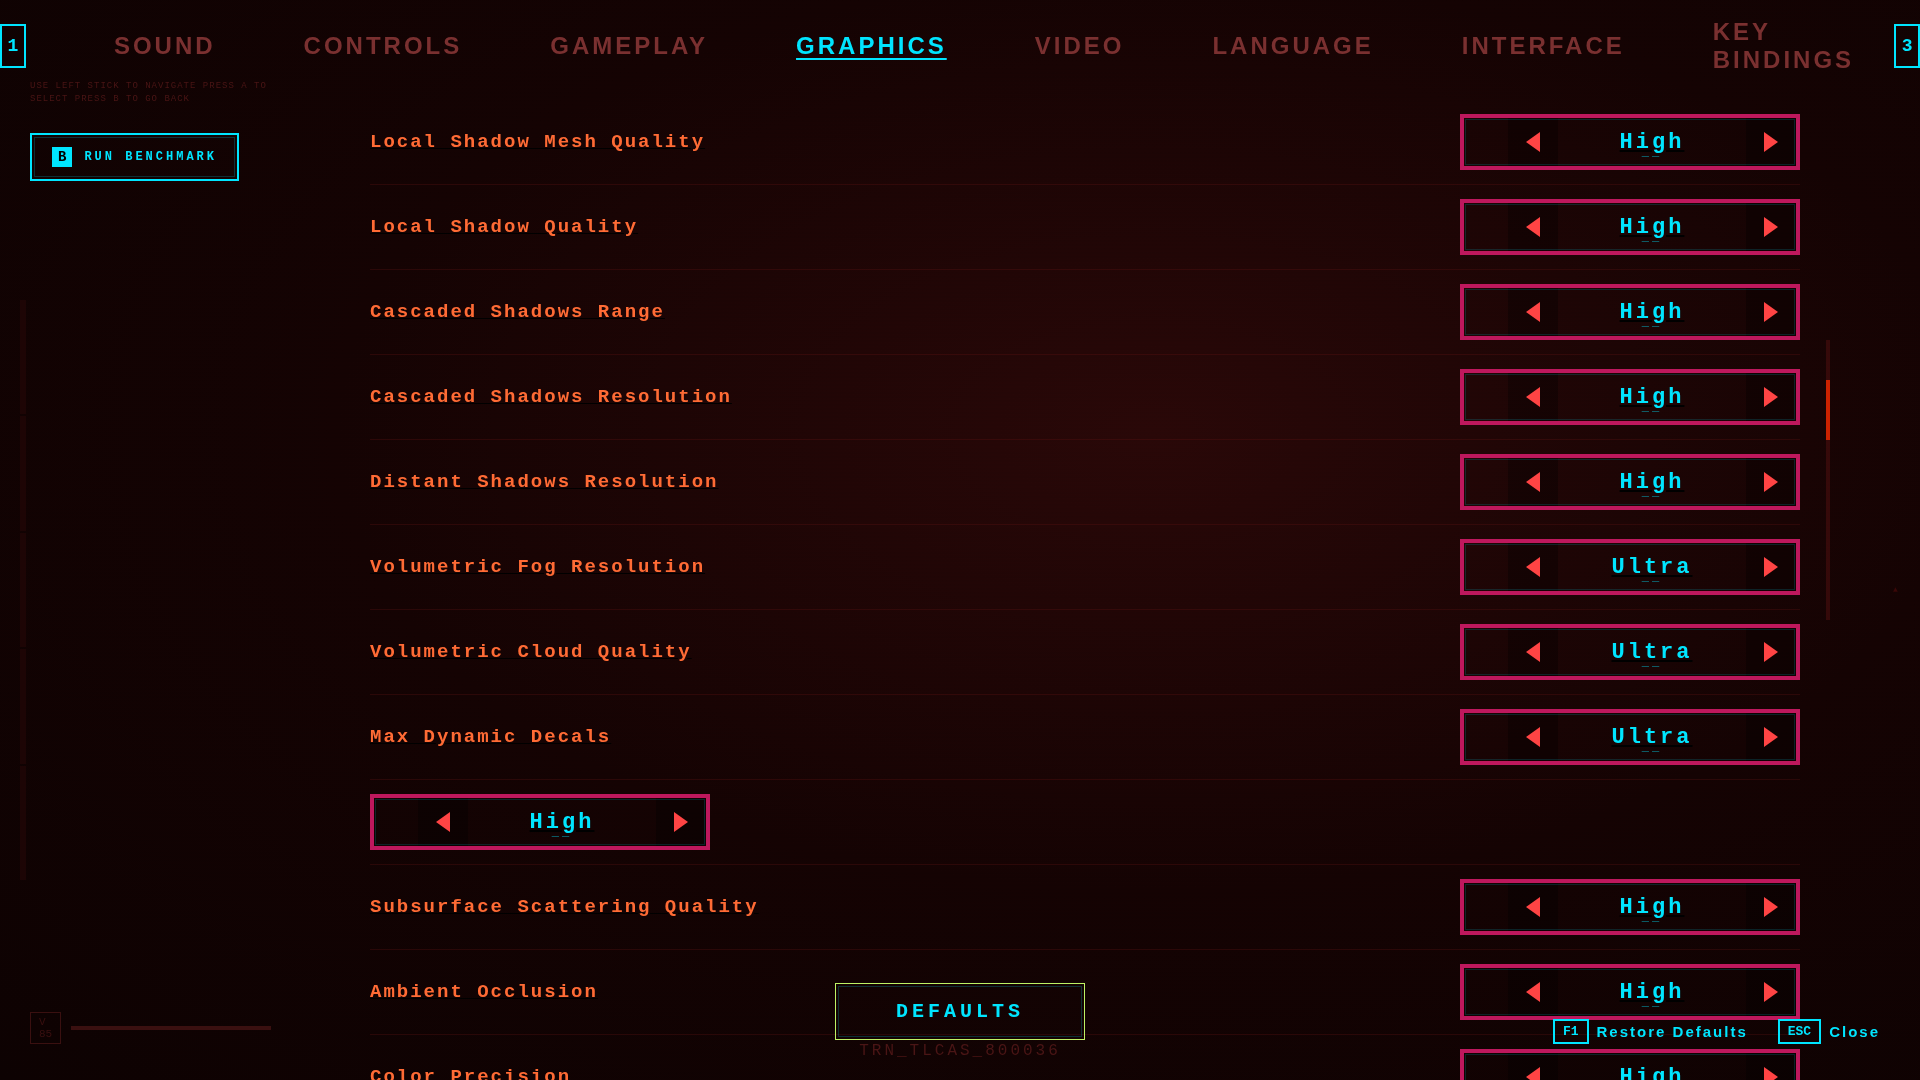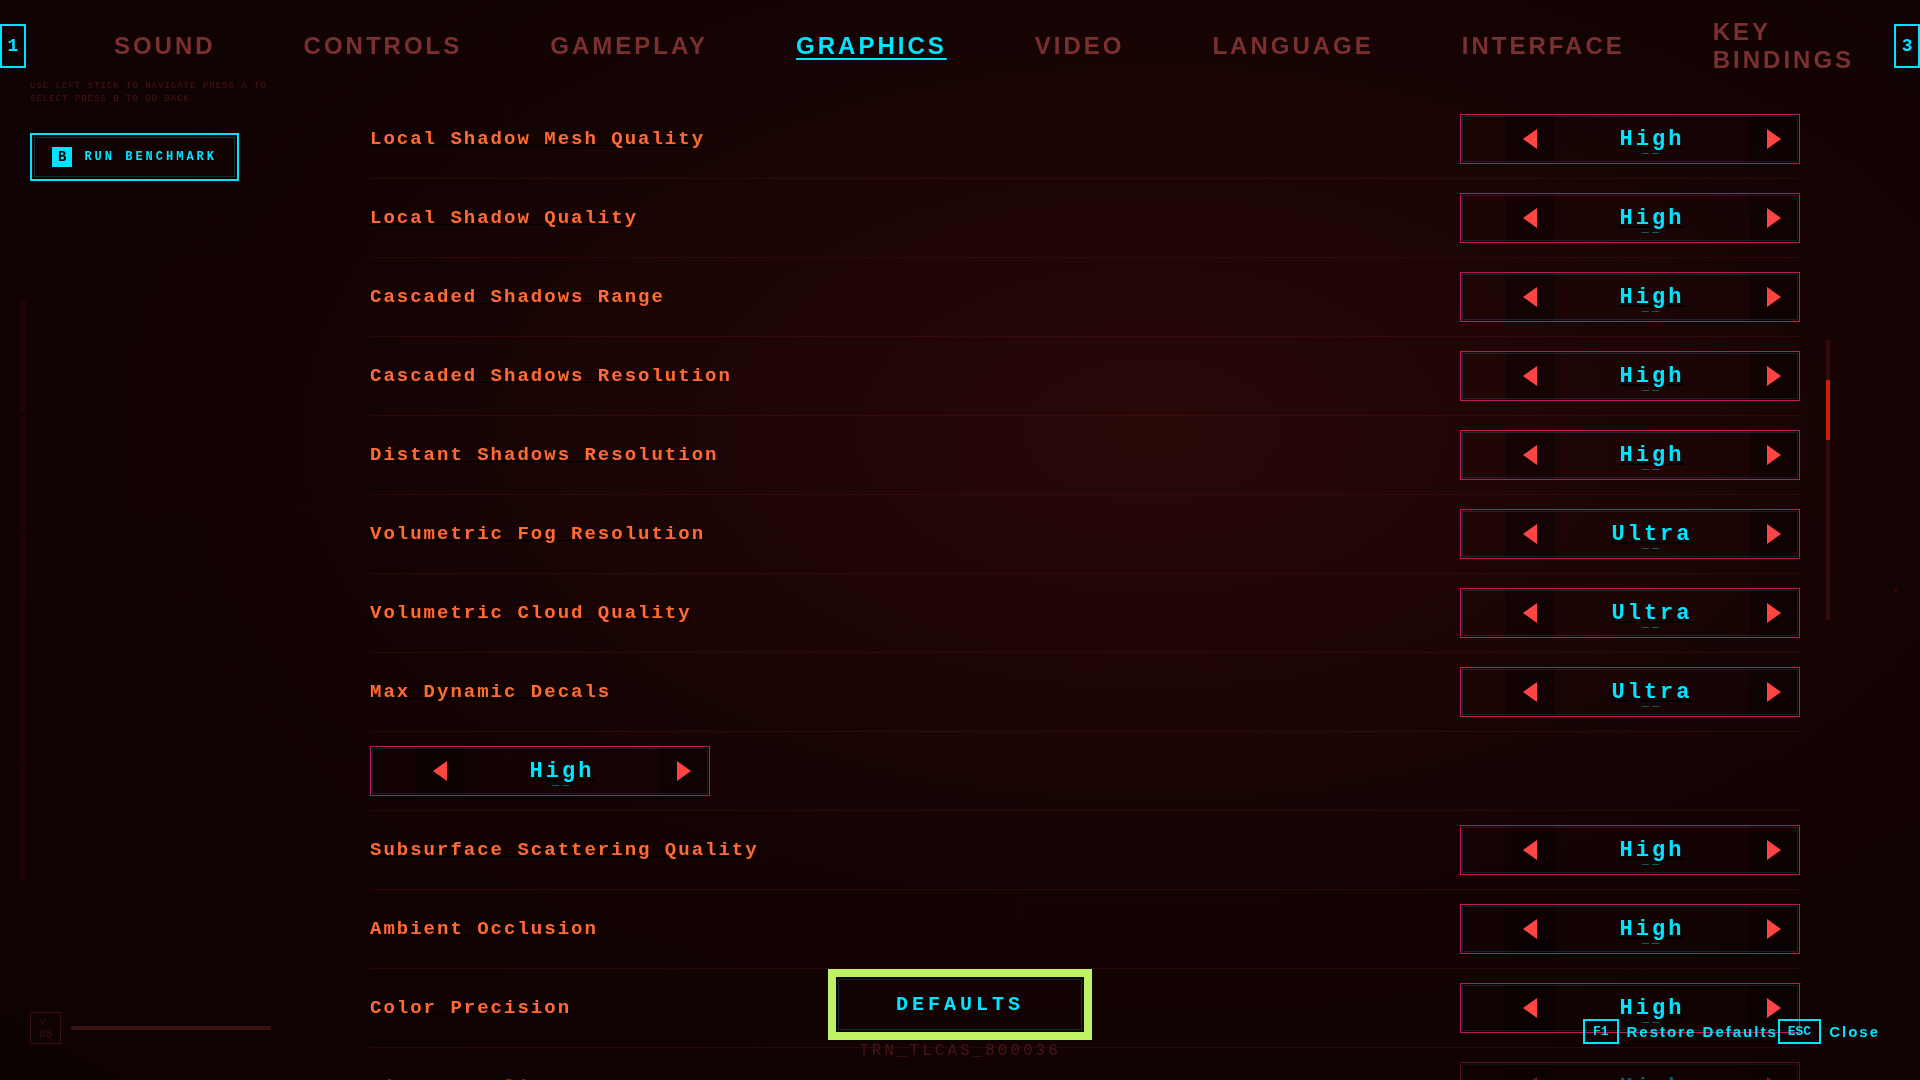--- a/index.html
+++ b/index.html
@@ -165,21 +165,21 @@
       letter-spacing: 2px;
       font-family: 'Courier New', monospace;
       flex: 1;
     }
 
     .setting-control {
       display: flex;
       align-items: center;
       gap: 0;
       width: 340px;
-      border: 1px solid #be185d;
+      border: 4px solid #be185d;
       position: relative;
       padding-left: 44px;
     }
 
     .setting-control::before {
       content: '';
       position: absolute;
       inset: 1px;
       border: 1px solid rgba(0, 229, 255, 0.15);
       pointer-events: none;
@@ -264,21 +264,21 @@
       position: absolute;
       bottom: 40px;
       left: 0;
       right: 0;
       display: flex;
       align-items: center;
       justify-content: center;
     }
 
     .defaults-btn {
-      border: 8px solid #bef264;
+      border: 1px solid #bef264;
       padding: 16px 60px;
       background: transparent;
       color: #00e5ff;
       font-size: 20px;
       font-weight: bold;
       letter-spacing: 4px;
       cursor: pointer;
       font-family: 'Courier New', monospace;
       position: relative;
     }
@@ -289,20 +289,21 @@
       inset: 2px;
       border: 1px solid rgba(0, 229, 255, 0.2);
     }
 
     
     .bottom-right {
       position: absolute;
       bottom: 36px;
       right: 40px;
       display: flex;
+      gap: 30px;
       align-items: center;
     }
 
     .bottom-action {
       display: flex;
       align-items: center;
       gap: 8px;
     }
 
     .action-key {

